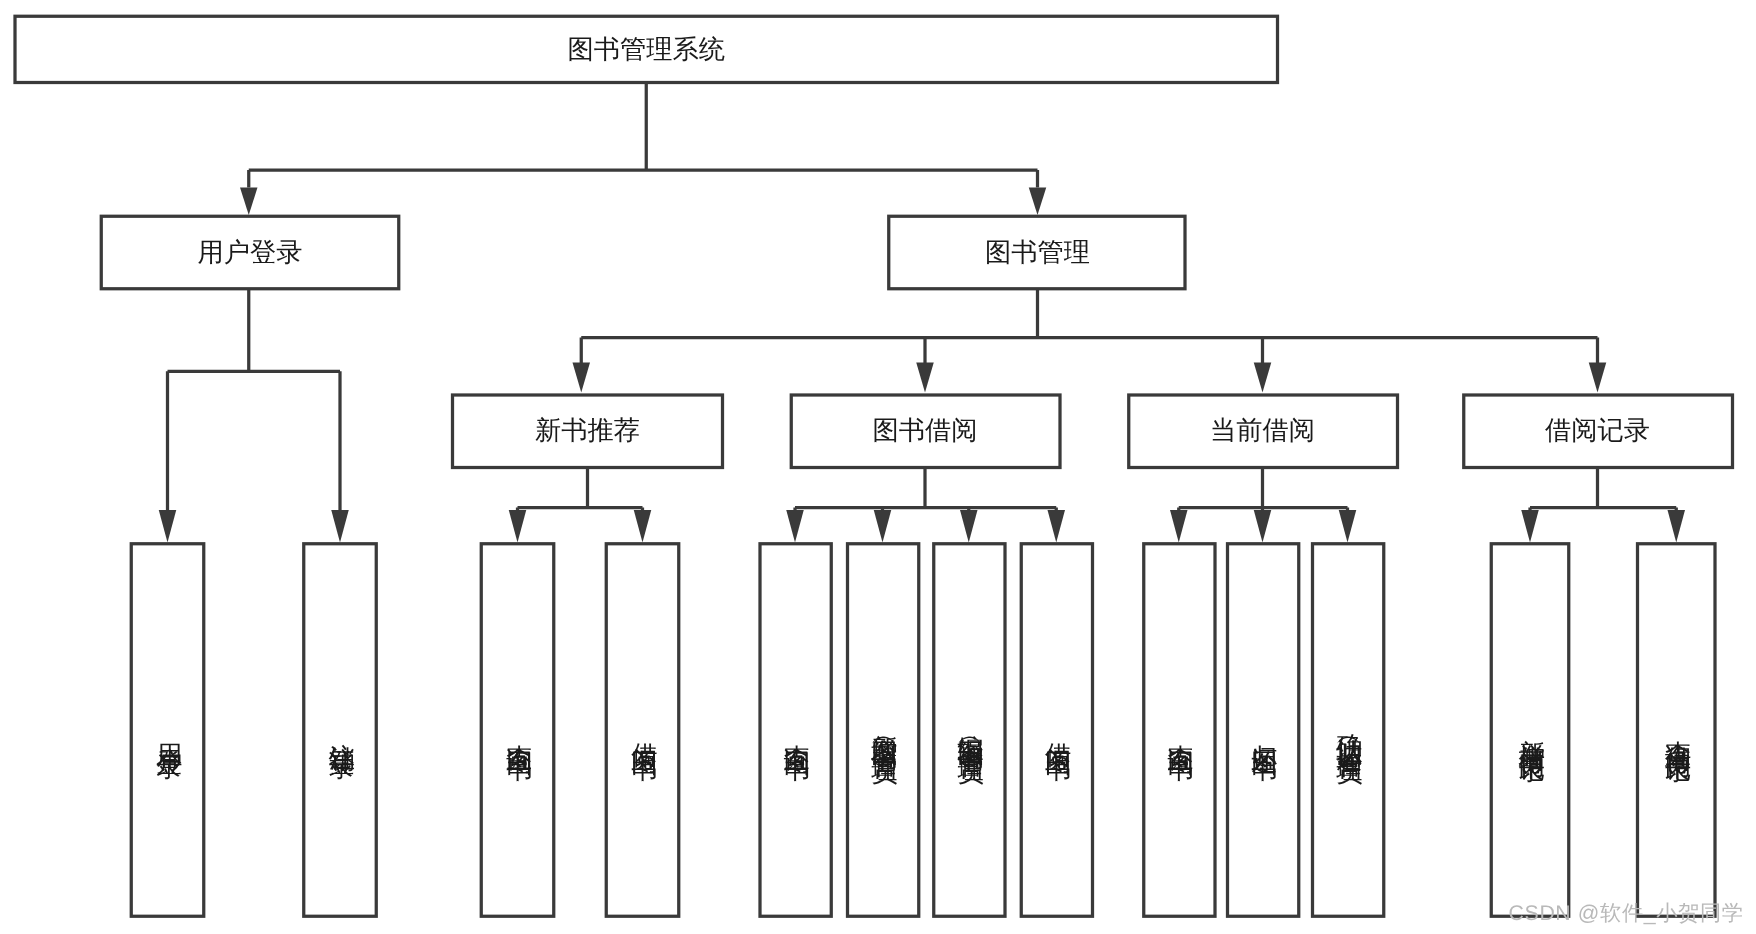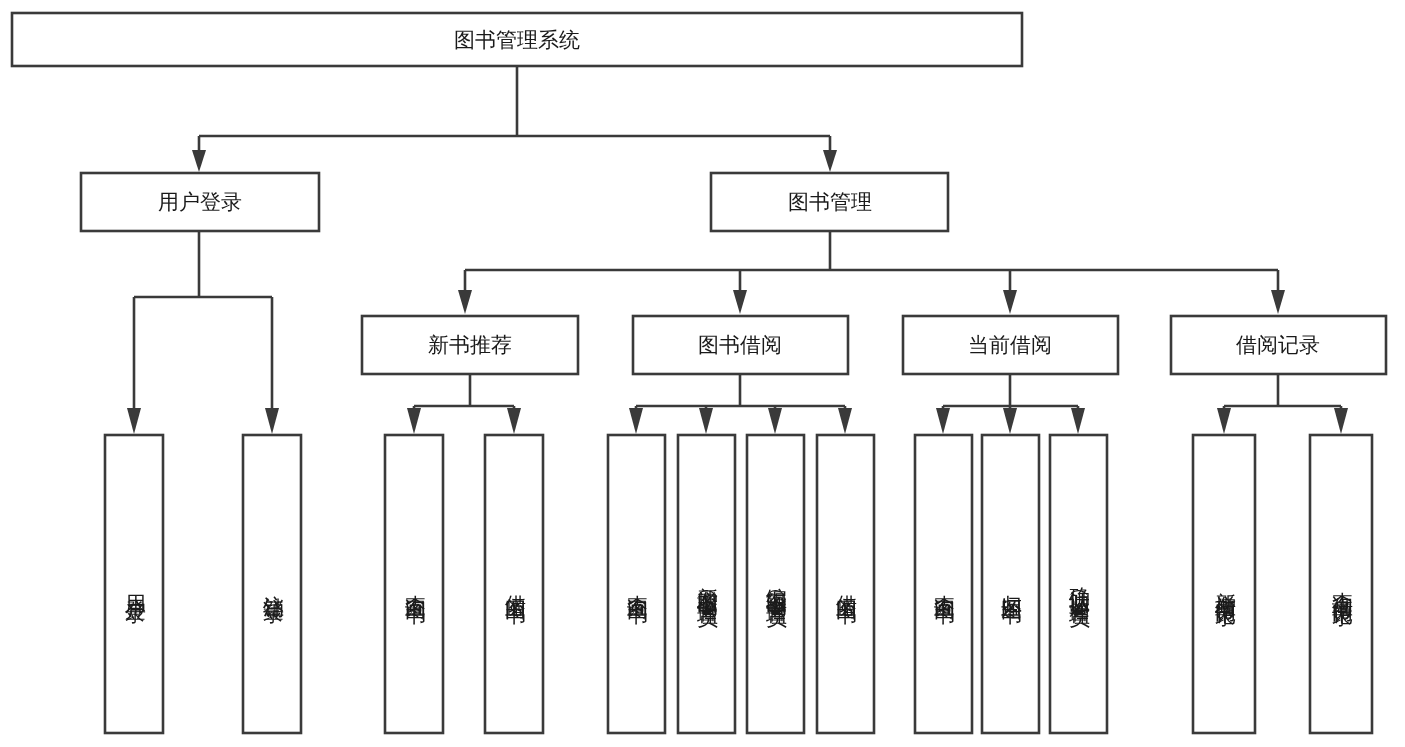--- a/index.html
+++ b/index.html
@@ -234,14 +234,15 @@
       <text class="node-label-leaf" x="1224" y="584">新增借阅记录</text>
     </g>
 
     <g>
       <rect class="node-box" x="1310" y="435" width="62" height="298"></rect>
       <text class="node-label-leaf" x="1341" y="584">查询借阅记录</text>
     </g>
 
   </svg>
 
+  <div class="watermark">CSDN @软件_小贺同学</div>
 
 </div>
 
 </body></html>

